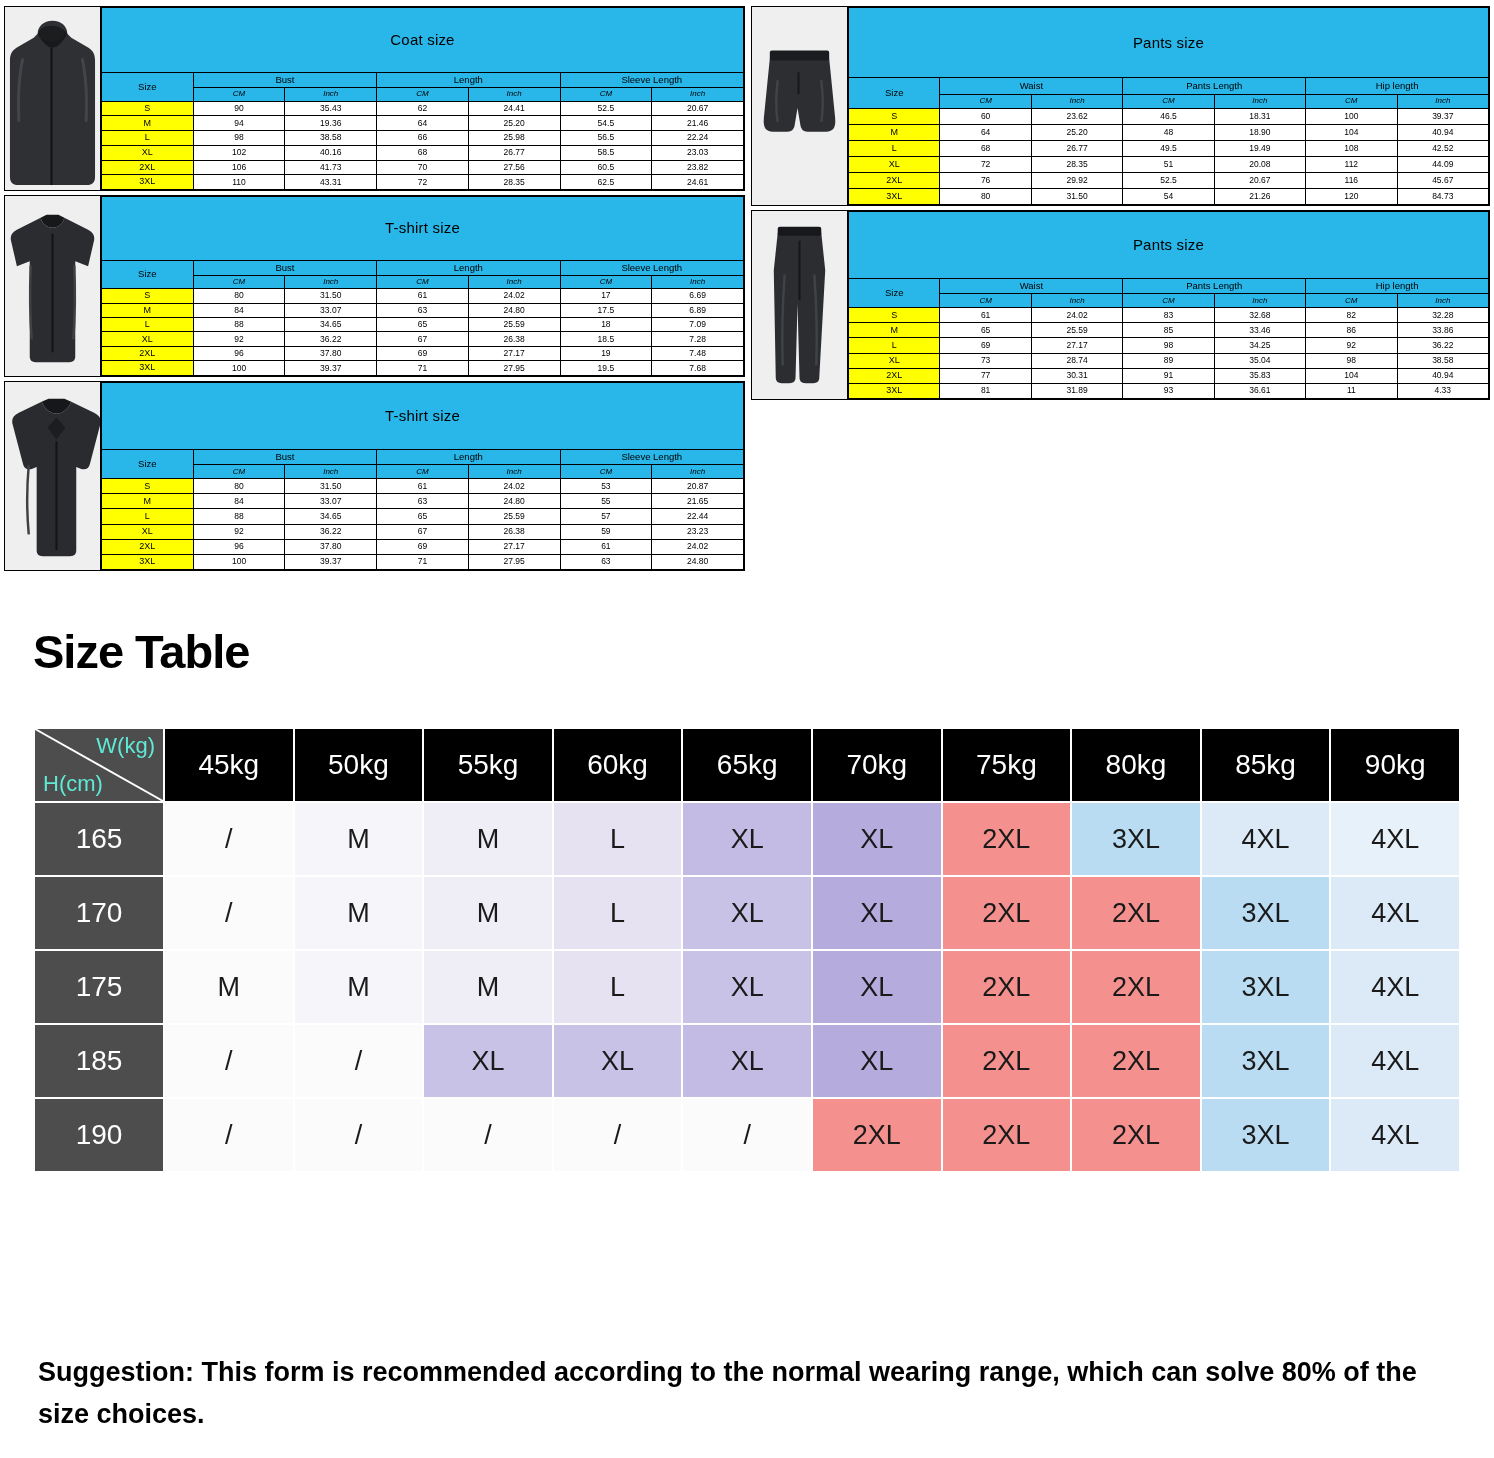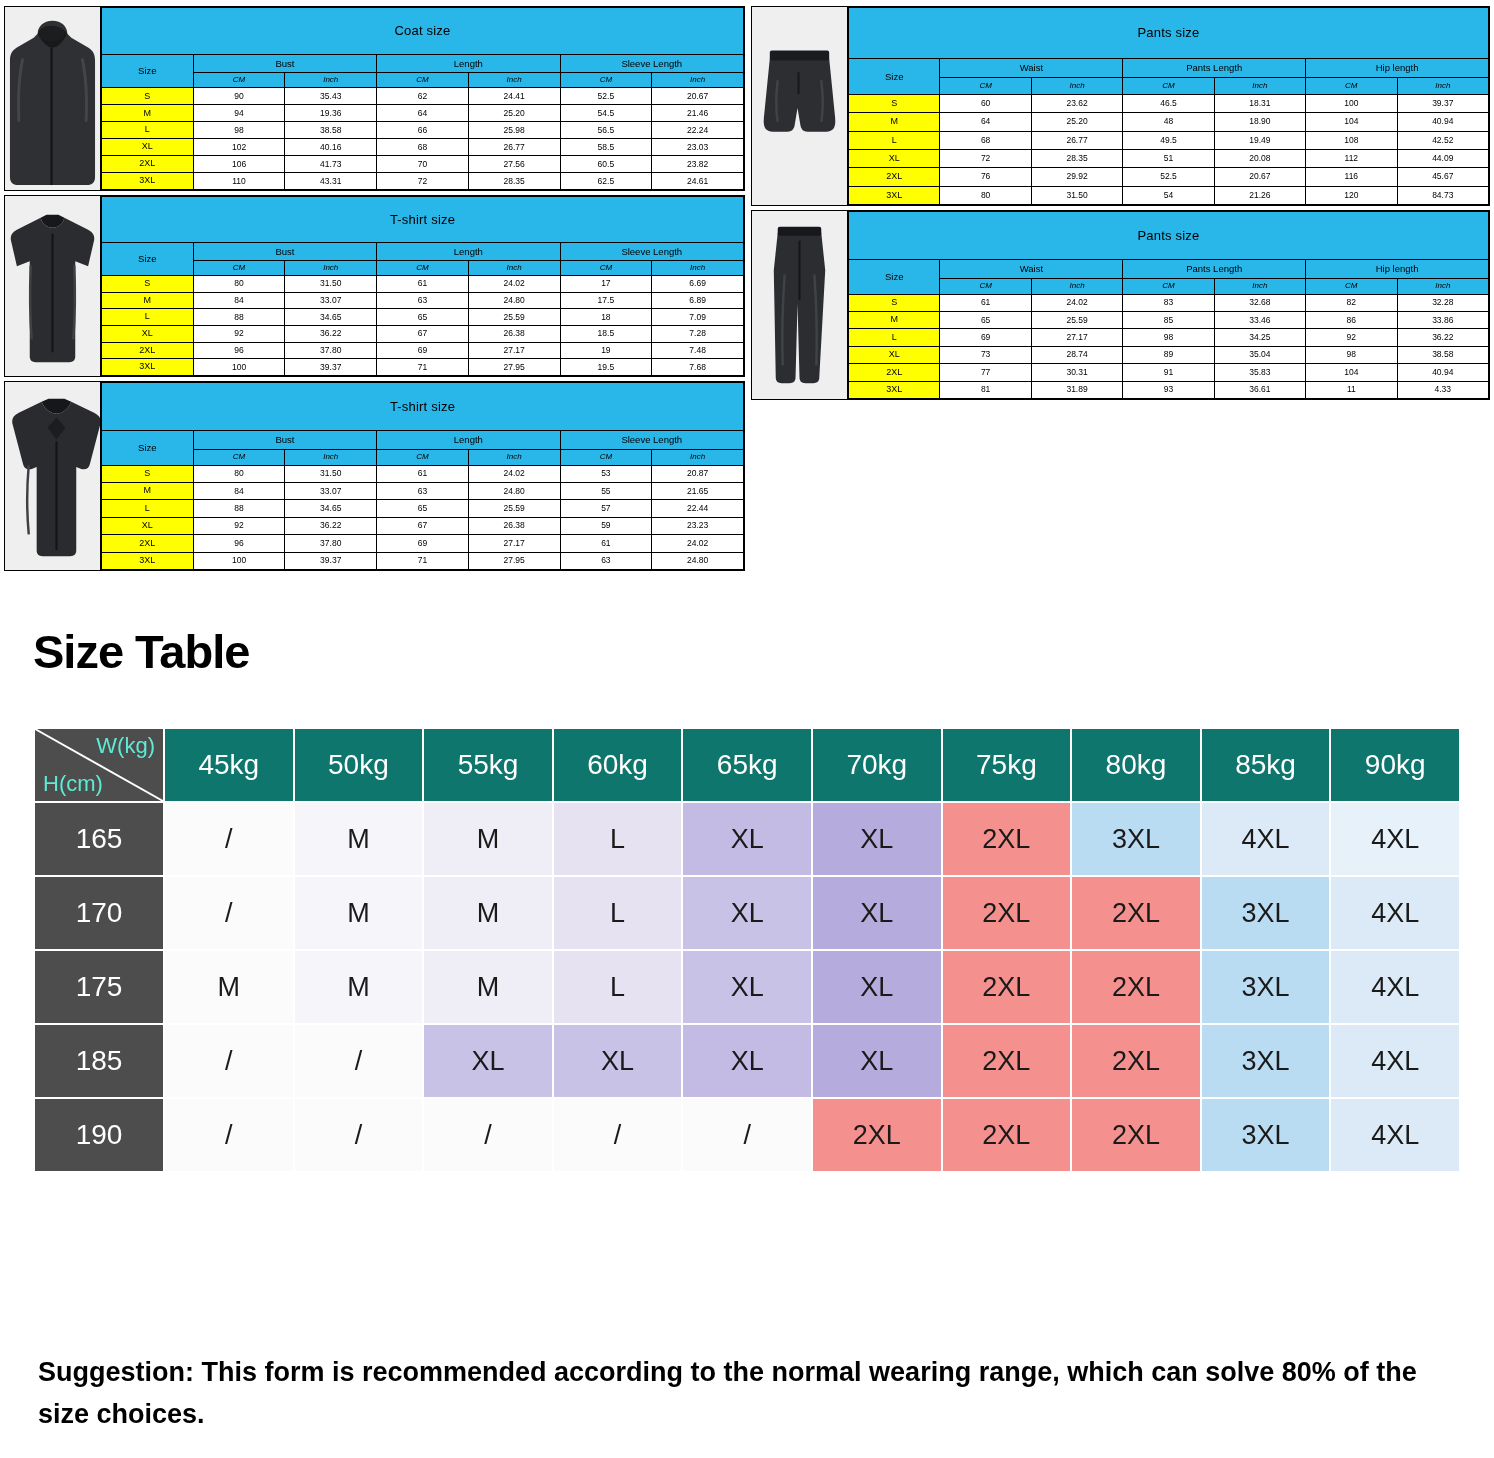--- a/index.html
+++ b/index.html
@@ -36,21 +36,21 @@
     line-height: 1.05;
   }
   table.size th, table.size td {
     border: 1px solid #000;
     text-align: center;
     vertical-align: middle;
     padding: 1px 0;
     font-weight: normal;
   }
   table.size .title {
-    background: #29b6e8; font-size: 13px; padding: 10px 0; letter-spacing: .2px;
+    background: #29b6e8; font-size: 15px; padding: 19px 0; letter-spacing: .2px;
   }
   table.size .hdr { background: #29b6e8; font-size: 9.5px; }
   table.size .sub { background: #29b6e8; font-size: 8px; font-style: italic; }
   table.size .sizecell { background: #ffff00; font-size: 9px; }
   table.size td.val { background: #ffffff; font-size: 8.5px; }
 
   
   .heading {
     position: absolute; left: 33px; top: 624px;
     font-size: 47px; font-weight: bold; letter-spacing: -1px;
@@ -65,21 +65,21 @@
   }
   table.grid th.corner {
     width: 130px; background: #4d4d4d; color: #5eead4; padding: 0; position: relative; text-align: center;
   }
   .corner-inner { position: relative; width: 100%; height: 100%; }
   .corner-inner .w { position: absolute; right: 8px; top: 4px; font-size: 22px; }
   .corner-inner .h { position: absolute; left: 8px; bottom: 4px; font-size: 22px; }
   .corner-inner .slash {
     position: absolute; left: 0; top: 0; width: 100%; height: 100%;
   }
-  table.grid th.whdr { background: #0f766e; color: #ffffff; font-size: 28px; }
+  table.grid th.whdr { background: #000000; color: #ffffff; font-size: 28px; }
   table.grid td.hhdr { background: #4d4d4d; color: #ffffff; font-size: 28px; }
   table.grid td.cell { color: #1a1a1a; }
 
   .note { position: absolute; left: 38px; top: 1352px; width: 1420px;
           font-size: 27px; font-weight: bold; line-height: 1.55; }
 </style>
 </head>
 <body>
 
 <div class="page">

